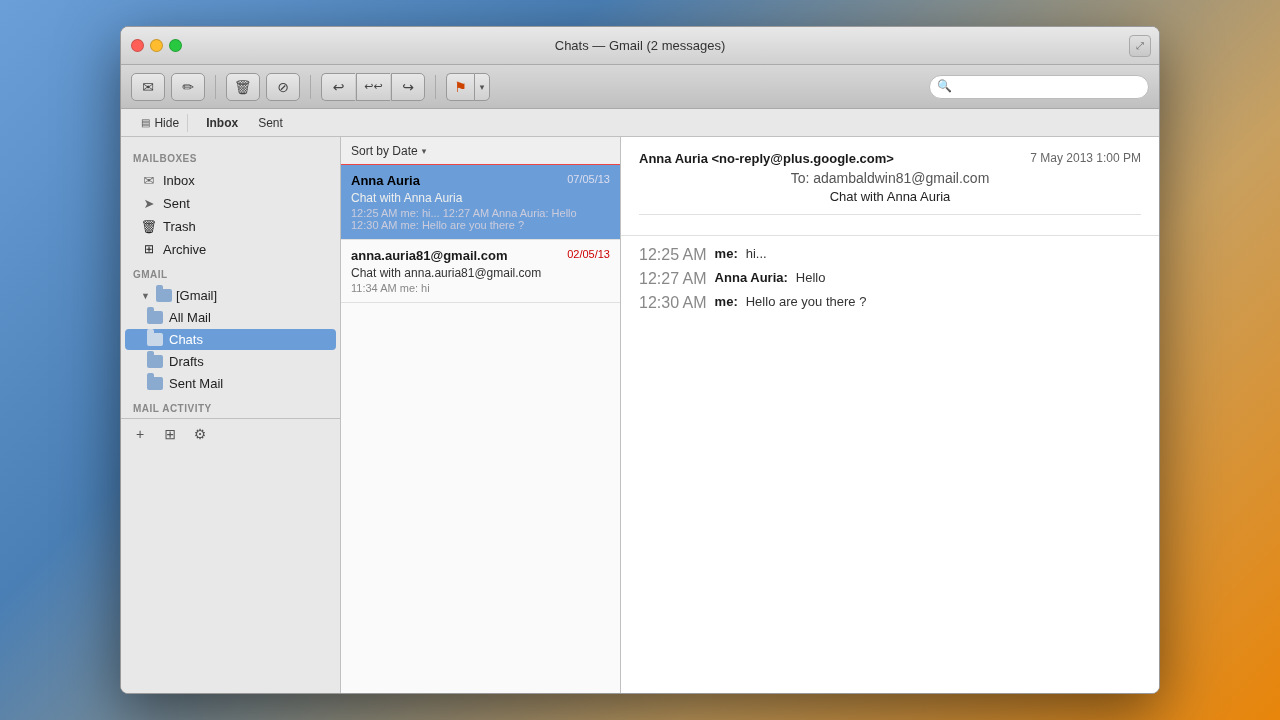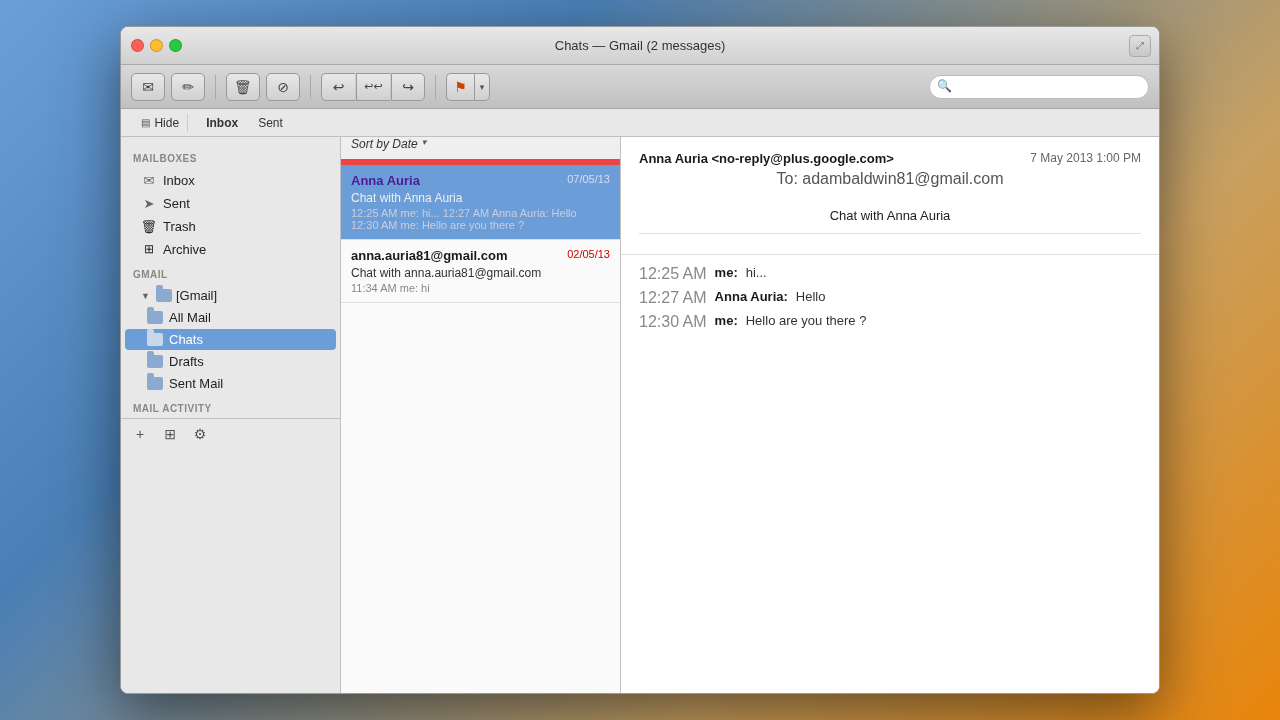--- a/index.html
+++ b/index.html
@@ -289,29 +289,28 @@
       background: #fafafa;
       border-right: 1px solid #c0c0c0;
       display: flex;
       flex-direction: column;
       overflow: hidden;
       flex-shrink: 0;
     }
     .sort-bar {
       height: 28px;
       background: #efefef;
-      border-bottom: 6px solid #ef4444;
-      display: flex;
-      align-items: flex-start;
+      border-bottom: 1px solid #ef4444;
+      display: flex;
+      align-items: center;
       padding: 0 10px;
       font-size: 12px;
       color: #333;
       cursor: pointer;
       gap: 4px;
-      font-style: italic;
     }
     .sort-arrow { font-size: 9px; color: #555; }
     .message-list {
       flex: 1;
       overflow-y: auto;
     }
     .message-item {
       padding: 8px 10px;
       border-bottom: 1px solid #e0e0e0;
       cursor: pointer;
@@ -323,21 +322,21 @@
     .message-header {
       display: flex;
       justify-content: space-between;
       margin-bottom: 3px;
     }
     .message-sender {
       font-size: 13px;
       font-weight: 600;
       color: #1a1a1a;
     }
-    .message-item.selected .message-sender { color: #4c1d95; }
+    .message-item.selected .message-sender { color: #000000; }
     .message-date {
       font-size: 11px;
       color: #888;
     }
     .message-item.selected .message-date { color: #dde; }
     .message-subject {
       font-size: 12px;
       color: #333;
       margin-bottom: 2px;
     }
@@ -372,23 +371,23 @@
     .detail-from {
       font-size: 13px;
       font-weight: 600;
       color: #1a1a1a;
     }
     .detail-date {
       font-size: 12px;
       color: #666;
     }
     .detail-to {
-      font-size: 16px;
+      font-size: 14px;
       color: #555;
-      margin-bottom: 20px;
+      margin-bottom: 3px;
     }
     .detail-subject {
       font-size: 13px;
       font-weight: 500;
       color: #222;
     }
     .detail-divider {
       height: 1px;
       background: #e0e0e0;
       margin: 10px 0;

